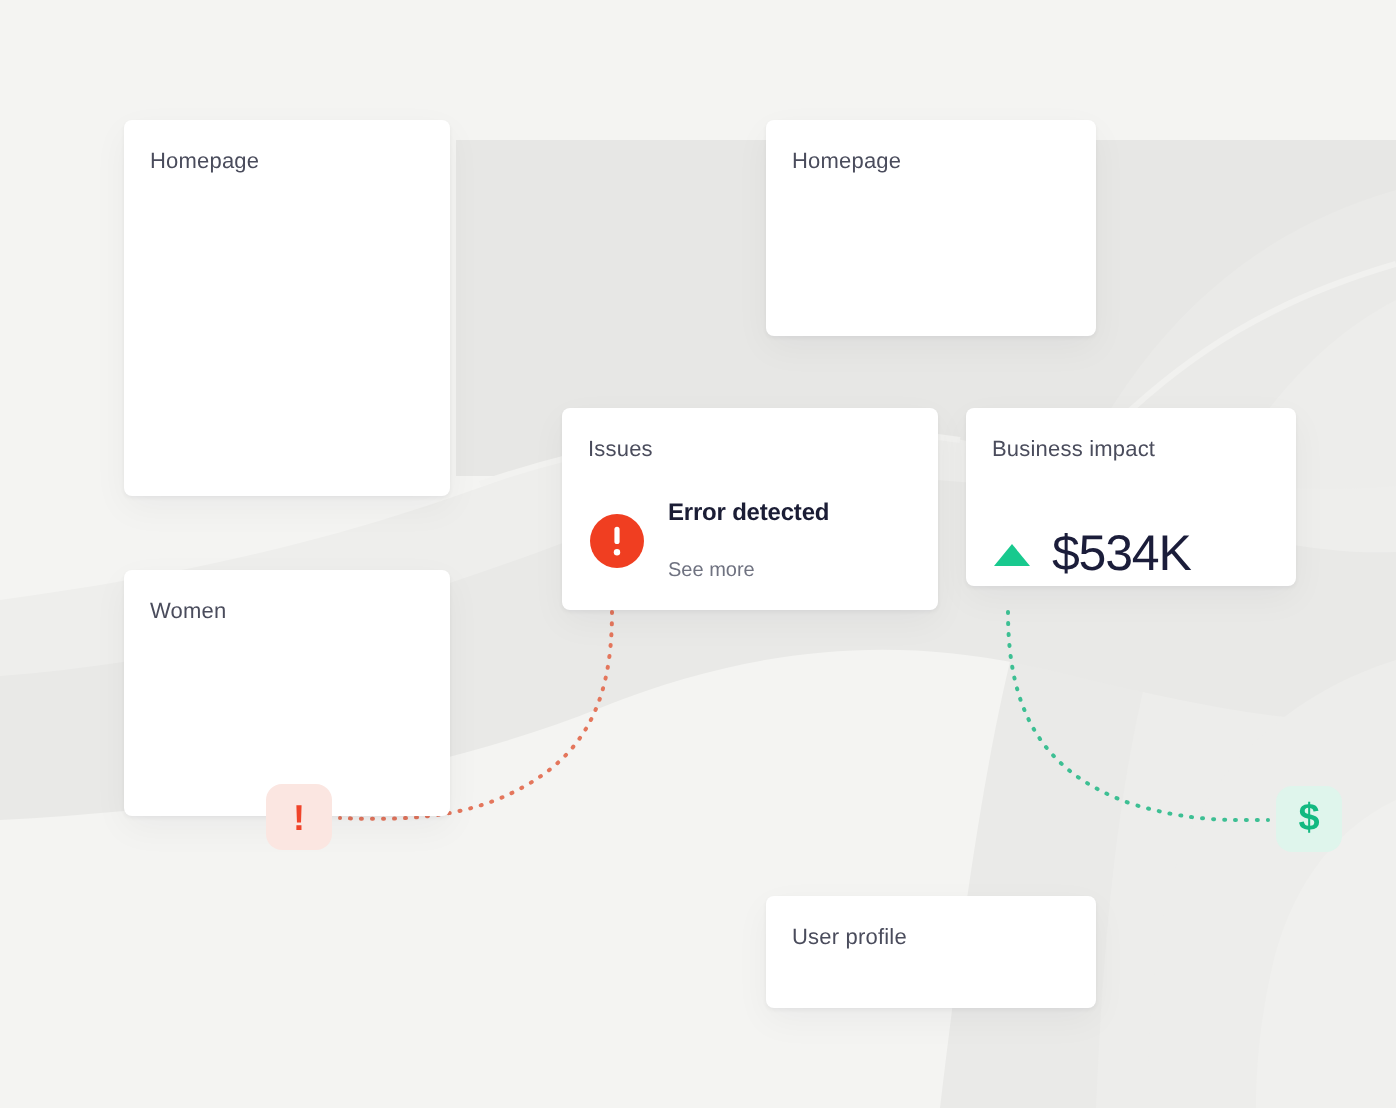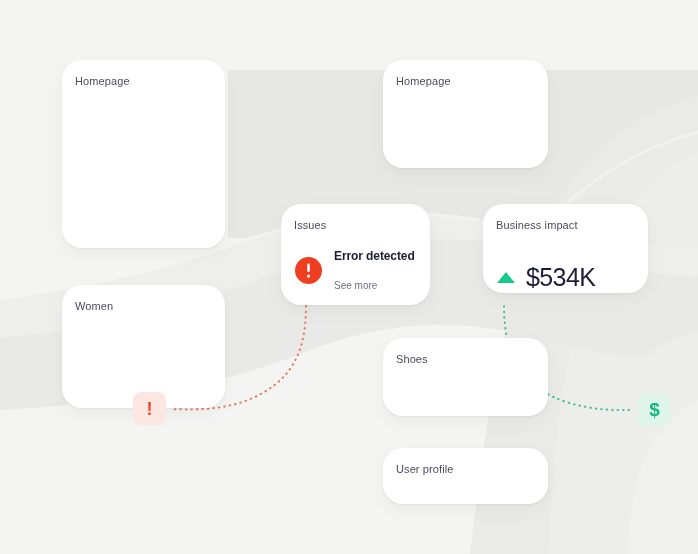--- a/index.html
+++ b/index.html
@@ -23,38 +23,38 @@
     inset: 0;
     width: 698px;
     height: 554px;
     pointer-events: none;
   }
 
   
   .card {
     position: absolute;
     background: #ffffff;
-    border-radius: 20px;
+    border-radius: 4px;
     box-shadow: 0 1px 2px rgba(20,22,40,0.05), 0 6px 18px rgba(20,22,40,0.045);
   }
   .card-label {
     position: absolute;
     left: 13px;
     top: 14px;
     font-size: 11px;
     line-height: 14px;
     color: #4a4c5c;
     letter-spacing: 0.1px;
     white-space: nowrap;
   }
 
   #card-homepage      { left: 62px;  top: 60px;  width: 163px; height: 188px; }
   #card-product       { left: 383px; top: 60px;  width: 165px; height: 108px; }
   #card-women         { left: 62px;  top: 285px; width: 163px; height: 123px;  }
-  #card-issues        { left: 281px; top: 204px; width: 149px; height: 101px; }
+  #card-issues        { left: 281px; top: 204px; width: 188px; height: 101px; }
   #card-business      { left: 483px; top: 204px; width: 165px; height: 89px; }
   #card-shoes         { left: 383px; top: 338px; width: 165px; height: 78px;  }
   #card-userprofile   { left: 383px; top: 448px; width: 165px; height: 56px;  }
 
   
   .issue-row {
     position: absolute;
     left: 14px;
     bottom: 13px;
     display: flex;
@@ -207,23 +207,20 @@
   </div>
 
   <div class="card" id="card-business">
     <span class="card-label">Business impact</span>
     <div class="impact-row">
       <span class="tri-up"></span>
       <span class="impact-value">$534K</span>
     </div>
   </div>
 
-  <div class="card" id="card-shoes">
-    <span class="card-label">Shoes</span>
-  </div>
 
   <div class="card" id="card-userprofile">
     <span class="card-label">User profile</span>
   </div>
 
   <div class="badge" id="badge-error">
     <span class="badge-glyph-error">!</span>
   </div>
   <div class="badge" id="badge-money">
     <span class="badge-glyph-money">$</span>

